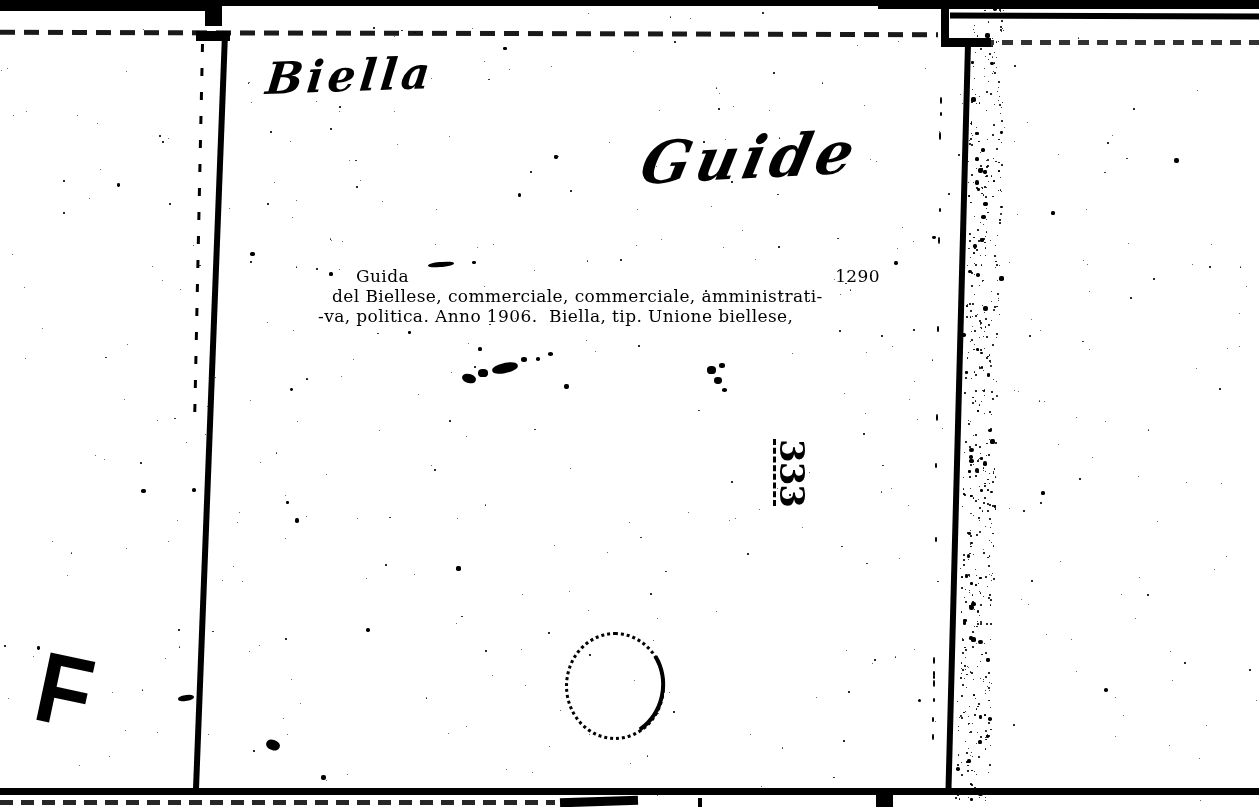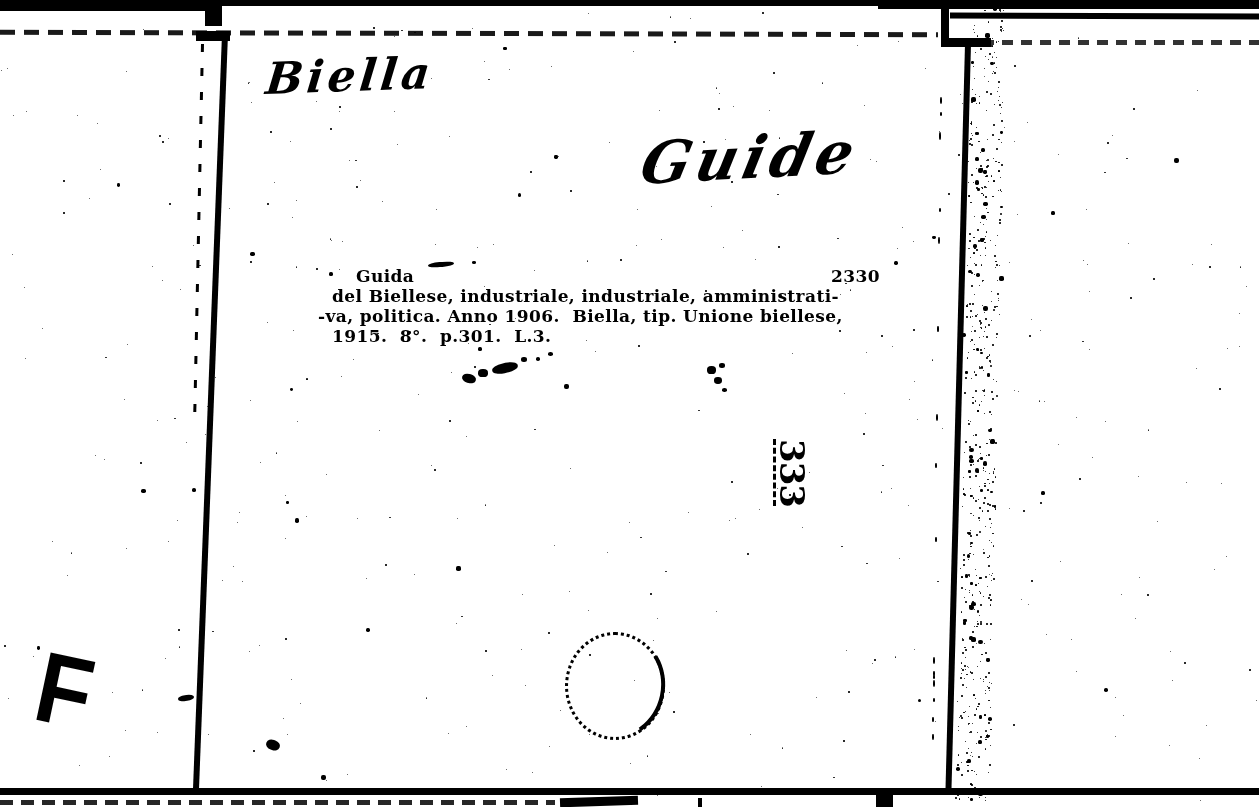--- a/index.html
+++ b/index.html
@@ -26,21 +26,21 @@
   .bl-1{left:0;top:788px;width:1259px;height:7px;}
   .bl-2{left:0;top:800px;width:555px;height:5px;background:repeating-linear-gradient(90deg,#000 0 13px,transparent 13px 21px);opacity:.85;}
   .bl-3{left:560px;top:797px;width:78px;height:9px;transform:rotate(-2deg);}
   .bl-4{left:698px;top:798px;width:4px;height:9px;}
   .bl-5{left:876px;top:795px;width:17px;height:12px;}
   
   .hw{position:absolute;font-style:italic;font-weight:700;white-space:nowrap;}
   .hw-biella{left:266px;top:50px;font-size:44px;letter-spacing:4px;transform:rotate(-2deg) skewX(-8deg);}
   .hw-guide{left:642px;top:124px;font-size:58px;letter-spacing:5px;transform:rotate(-3deg) skewX(-15deg);}
   
-  .entry{position:absolute;left:318px;top:266px;width:562px;font-weight:700;font-size:17px;line-height:20px;letter-spacing:.4px;}
+  .entry{position:absolute;left:318px;top:266px;width:562px;font-weight:400;font-size:17px;line-height:20px;letter-spacing:.4px;}
   .entry div,.entry span{white-space:pre;}
   .entry .row1{display:flex;justify-content:space-between;padding-left:38px;}
   .entry .ind{padding-left:14px;}
   
   .stamp333{
     position:absolute;left:755px;top:452px;width:72px;height:42px;
     font-weight:700;font-size:34px;letter-spacing:-1px;line-height:40px;text-align:center;
     text-decoration:underline;text-decoration-style:dashed;text-decoration-thickness:3px;text-underline-offset:4px;
     transform:rotate(90deg);
   }
@@ -78,25 +78,24 @@
   <div class="mark bl-3"></div>
   <div class="mark bl-4"></div>
   <div class="mark bl-5"></div>
 
   <div class="hw hw-biella">Biella</div>
   <div class="hw hw-guide">Guide</div>
 
   <div class="entry">
     <div class="row1">
       <span>Guida</span>
-      <span>2330</span>
+      <span>1290</span>
     </div>
-    <div class="ind">del Biellese, industriale, industriale, amministrati-</div>
+    <div class="ind">del Biellese, commerciale, commerciale, amministrati-</div>
     <div>-va, politica. Anno 1906.  Biella, tip. Unione biellese,</div>
-    <div class="ind">1915.  8°.  p.301.  L.3.</div>
   </div>
 
   <div class="stamp333">333</div>
 
   <div class="ring"></div>
 
   <div class="cornerF">F</div>
 
   <div>
     <span class="blob" style="left:462px;top:374px;width:14px;height:9px;transform:rotate(15deg);"></span>

